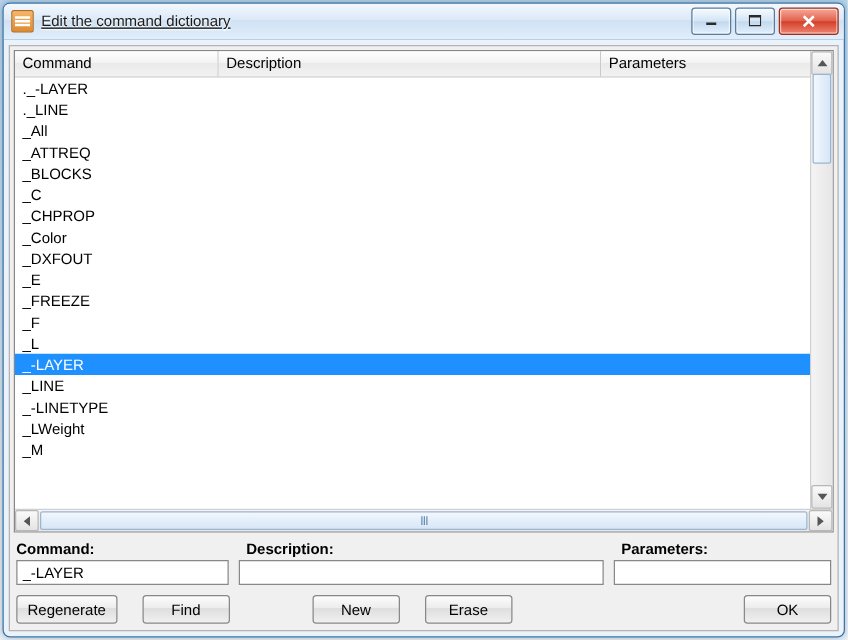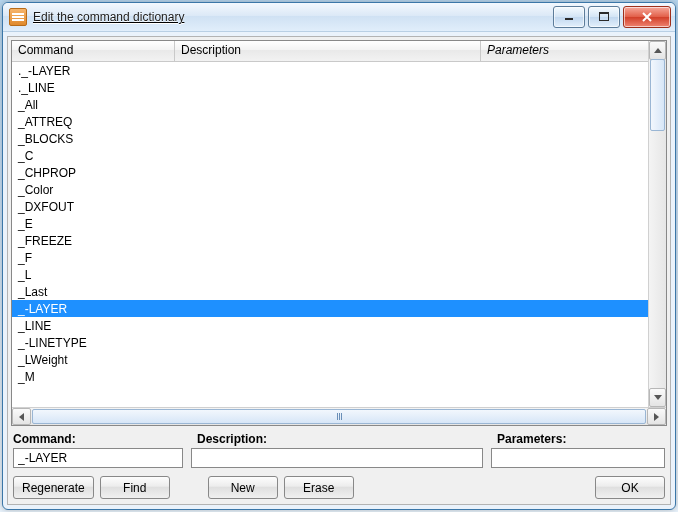--- a/index.html
+++ b/index.html
@@ -17,21 +17,21 @@
   .grid-inner{flex:1;display:flex;min-height:0;}
   .grid-body{flex:1;overflow:hidden;display:flex;flex-direction:column;}
   .ghead{display:flex;height:20px;border-bottom:1px solid #c9c9c9;}
   .ghead .col{background:linear-gradient(180deg,#ffffff,#f3f3f3 45%,#e9e9e9 46%,#f2f2f2);border-right:1px solid #c9c9c9;padding:2px 6px;font-size:12px;white-space:nowrap;overflow:hidden;}
   .rows{flex:1;overflow:hidden;}
   .row{display:flex;height:17px;align-items:center;}
   .row .cell{padding:0 6px;white-space:nowrap;overflow:hidden;font-size:12px;}
   .row.sel{background:#1e90ff;color:#fff;}
   .col-cmd{width:150px;}
   .col-desc{width:293px;}
-  .col-par{flex:1;font-style:italic;}
+  .col-par{flex:1;}
   .ghead .col-par{border-right:none;}
   .vscroll{width:17px;background:linear-gradient(90deg,#f4f4f4,#e6e6e6);border-left:1px solid #d0d0d0;position:relative;}
   .vscroll .btn{position:absolute;left:0;right:0;height:17px;background:linear-gradient(180deg,#fafafa,#e4e4e4);border:1px solid #b7b7b7;border-radius:2px;display:flex;align-items:center;justify-content:center;}
   .vscroll .btn.top{top:0;}
   .vscroll .btn.bot{bottom:0;}
   .vscroll .thumb{position:absolute;left:1px;right:1px;top:18px;height:70px;background:linear-gradient(90deg,#f2f7fd,#d7e6f7);border:1px solid #9ab6d4;border-radius:2px;}
   .hscroll{height:17px;background:linear-gradient(180deg,#f4f4f4,#e6e6e6);border-top:1px solid #d0d0d0;display:flex;align-items:stretch;}
   .hscroll .btn{width:17px;background:linear-gradient(180deg,#fafafa,#e4e4e4);border:1px solid #b7b7b7;border-radius:2px;display:flex;align-items:center;justify-content:center;}
   .hscroll .track{flex:1;position:relative;}
   .hscroll .thumb{position:absolute;top:1px;bottom:1px;left:1px;right:1px;background:linear-gradient(180deg,#f2f7fd,#d7e6f7);border:1px solid #9ab6d4;border-radius:2px;display:flex;align-items:center;justify-content:center;gap:1px;}
@@ -44,21 +44,21 @@
   .labels{display:flex;margin-top:6px;padding:0 2px;}
   .labels .lab{font-weight:bold;font-size:12px;}
   .labels .lab.cmd{width:184px;}
   .labels .lab.desc{width:300px;}
   .labels .lab.par{flex:1;}
   .inputs{display:flex;gap:8px;padding:2px 2px 0 2px;}
   .inputs input{font-family:inherit;font-size:12px;height:20px;border:1px solid #888;padding:1px 4px;box-sizing:border-box;background:#fff;}
   .inputs .i-cmd{width:170px;}
   .inputs .i-desc{width:292px;}
   .inputs .i-par{flex:1;}
-  .buttons{display:flex;padding:8px 2px 2px 2px;gap:6px;align-items:flex-start;}
+  .buttons{display:flex;padding:8px 2px 2px 2px;gap:20px;align-items:flex-start;}
   .buttons .spacer-sm{width:26px;}
   .buttons .spacer{flex:1;}
   .btn-std{height:23px;min-width:70px;padding:0 8px;border:1px solid #888;background:linear-gradient(180deg,#fdfdfd,#ececec 45%,#dedede 46%,#f0f0f0);border-radius:3px;font-family:inherit;font-size:12px;cursor:default;}
 </style>
 </head>
 <body>
 
 <div class="window">
   <div class="titlebar">
     <div class="icon"></div>
@@ -151,25 +151,20 @@
               <div class="row">
                 <div class="cell col-cmd">_F</div>
                 <div class="cell col-desc"></div>
                 <div class="cell col-par"></div>
               </div>
               <div class="row">
                 <div class="cell col-cmd">_L</div>
                 <div class="cell col-desc"></div>
                 <div class="cell col-par"></div>
               </div>
-              <div class="row">
-                <div class="cell col-cmd">_Last</div>
-                <div class="cell col-desc"></div>
-                <div class="cell col-par"></div>
-              </div>
               <div class="row sel">
                 <div class="cell col-cmd">_-LAYER</div>
                 <div class="cell col-desc"></div>
                 <div class="cell col-par"></div>
               </div>
               <div class="row">
                 <div class="cell col-cmd">_LINE</div>
                 <div class="cell col-desc"></div>
                 <div class="cell col-par"></div>
               </div>

